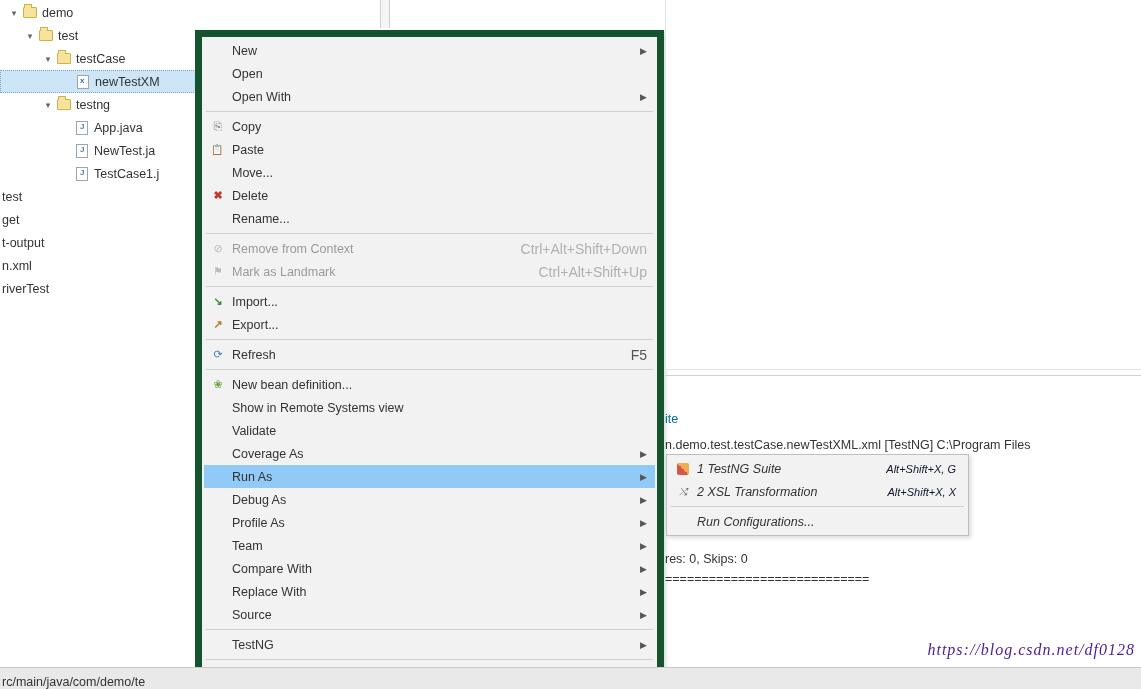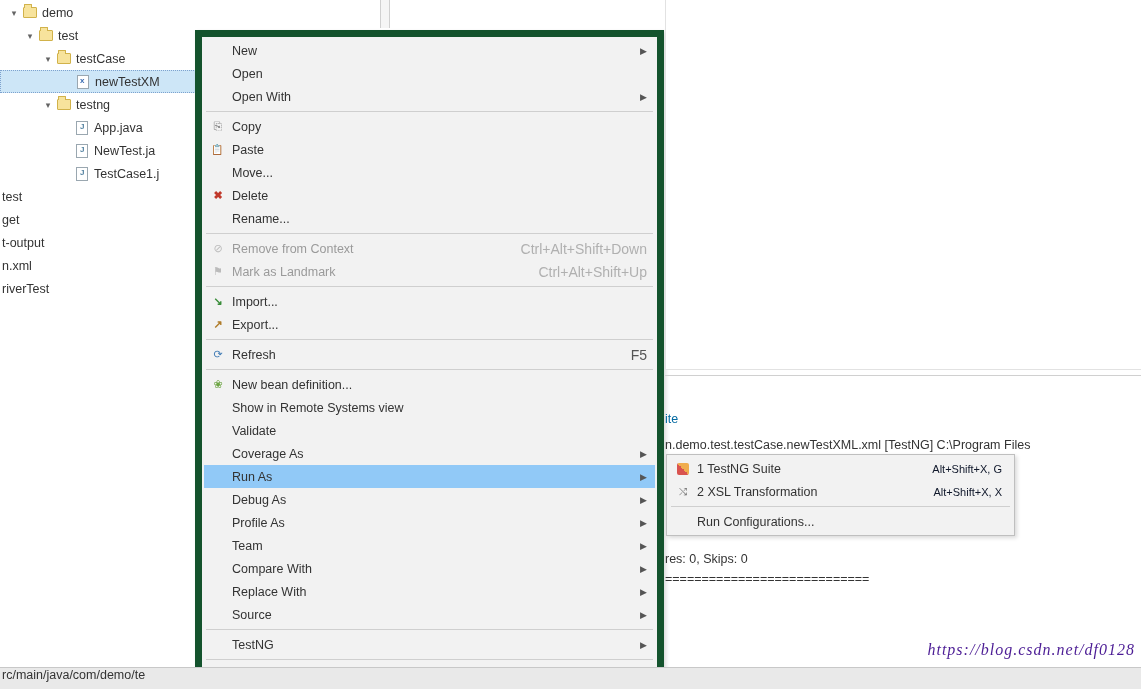--- a/index.html
+++ b/index.html
@@ -18,21 +18,21 @@
 
     
     .i-folder-open { width:14px; height:11px; background:#f7e39c; border:1px solid #d1b24a; border-radius:1px; position:relative; }
     .i-folder-open::before { content:""; position:absolute; top:-4px; left:0; width:6px; height:3px; background:#f7e39c; border:1px solid #d1b24a; border-bottom:none; border-radius:1px 1px 0 0; }
     .i-xml { width:12px; height:14px; background:#fff; border:1px solid #9aa7b0; position:relative; }
     .i-xml::after { content:"x"; position:absolute; font-size:8px; color:#3b6db3; left:2px; top:0; font-weight:bold; }
     .i-java { width:12px; height:14px; background:#fff; border:1px solid #9aa7b0; position:relative; }
     .i-java::after { content:"J"; position:absolute; font-size:8px; color:#5382a1; left:3px; top:0; font-weight:bold; }
 
     
-    .pathbar { position: absolute; left:0; bottom:0; width:100%; height:22px; background:#e9e9e9; border-top:1px solid #c8c8c8; display:flex; align-items:flex-start; padding-left:2px; color:#333; }
+    .pathbar { position: absolute; left:0; bottom:0; width:100%; height:22px; background:#e9e9e9; border-top:1px solid #c8c8c8; display:flex; align-items:flex-end; padding-left:2px; color:#333; }
 
     
     .ctxmenu { position:absolute; left:195px; top:30px; width:469px; background:#f2f2f2; border:7px solid #14532d; box-shadow:2px 2px 4px rgba(0,0,0,0.15); padding:2px; }
     .menu-item { display:flex; align-items:center; height:23px; padding:0 8px 0 28px; position:relative; white-space:nowrap; }
     .menu-item.highlight { background:#91c9f7; }
     .menu-item.disabled { color:#9a9a9a; }
     .menu-item .mlabel { flex:1; }
     .menu-item .kbind { color:#555; font-size:14px; }
     .menu-item.disabled .kbind { color:#b0b0b0; }
     .menu-item .sub-arrow { position:absolute; right:8px; font-size:9px; color:#555; }
@@ -42,21 +42,21 @@
     .ic-paste::before{content:"📋";font-size:10px;}
     .ic-del::before{content:"✖";color:#c0392b;font-weight:bold;}
     .ic-import::before{content:"↘";color:#3b8e3b;font-weight:bold;}
     .ic-export::before{content:"↗";color:#b07d2b;font-weight:bold;}
     .ic-refresh::before{content:"⟳";color:#3b78b3;}
     .ic-bean::before{content:"❀";color:#6da544;}
     .ic-remctx::before{content:"⊘";color:#bbb;}
     .ic-mark::before{content:"⚑";color:#bbb;}
 
     
-    .submenu { position:absolute; left:666px; top:454px; width:349px; background:#f2f2f2; border:1px solid #bfbfbf; box-shadow:2px 2px 4px rgba(0,0,0,0.15); padding:2px; }
+    .submenu { position:absolute; left:666px; top:454px; width:303px; background:#f2f2f2; border:1px solid #bfbfbf; box-shadow:2px 2px 4px rgba(0,0,0,0.15); padding:2px;font-style:italic; }
     .sub-item { display:flex; align-items:center; height:23px; padding:0 10px 0 28px; position:relative; }
     .sub-item .slabel { flex:1; }
     .sub-item .skbind { color:#0f172a; font-size:11px; }
     .si-icon { position:absolute; left:6px; width:16px; height:16px; display:flex; align-items:center; justify-content:center; font-size:10px; }
     .ic-testng { width:12px;height:12px;background:linear-gradient(45deg,#d9534f 50%,#f0ad4e 50%);border-radius:2px; }
     .ic-xsl::before{content:"⤭";color:#555;}
 
     
     .editor-fragment { position:absolute; left:665px; top:0; right:0; height:370px; background:#fff; border-left:1px solid #e2e2e2; border-bottom:1px solid #e2e2e2; }
     .editor-sep { position:absolute; left:665px; top:375px; right:0; height:1px; background:#d0d0d0; }

